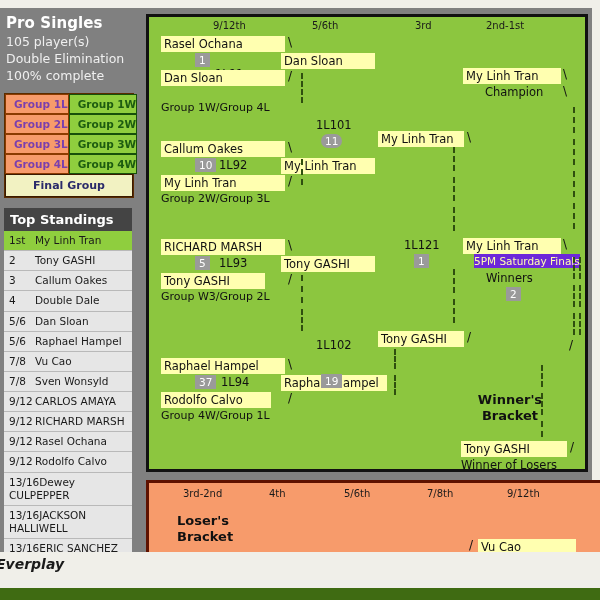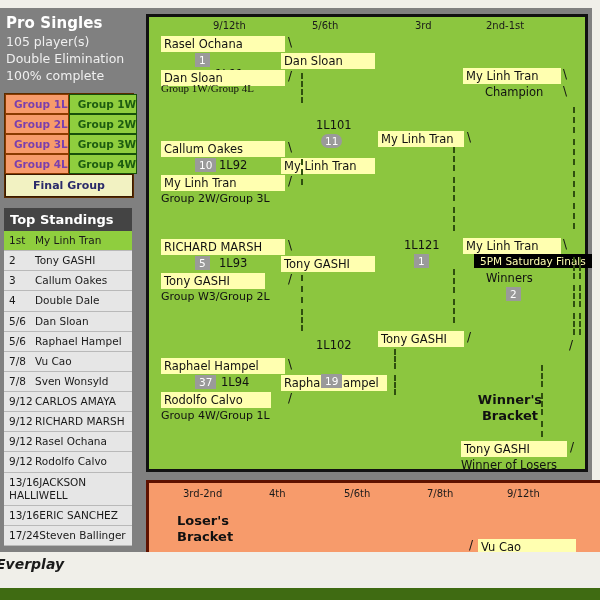--- a/index.html
+++ b/index.html
@@ -66,22 +66,22 @@
   .plain{position:absolute;font-size:11.5px;color:#111111;white-space:nowrap;line-height:14px;}
   .small{position:absolute;font-size:11px;color:#111111;white-space:nowrap;line-height:13px;}
   .matchid{position:absolute;font-size:11.5px;color:#111111;white-space:nowrap;}
   .badge{
     position:absolute;background:#9a9a9a;color:#ffffff;font-size:10.5px;
     padding:0 4px;line-height:14px;
   }
   .slash{position:absolute;font-size:12px;color:#111111;line-height:13px;}
   .vline{position:absolute;width:0;border-left:2px dashed #2f4f0f;}
   .finals{
-    position:absolute;background:#000000;color:#ffffb0;font-size:10.5px;
-    padding:0 6px;line-height:14px;white-space:nowrap;
+    position:absolute;background:#6d28d9;color:#ffffb0;font-size:10.5px;
+    padding:0 0;line-height:14px;white-space:nowrap;
   }
   .bigl{position:absolute;font-weight:bold;font-size:13px;color:#111111;text-align:center;line-height:16px;}
 </style>
 </head>
 <body>
 
 <div id="app">
 
   <div id="topstrip"></div>
   <div id="rightstrip"></div>
@@ -145,20 +145,23 @@
       <div class="strow">
         <span class="pl">9/12</span><span>RICHARD MARSH</span>
       </div>
       <div class="strow">
         <span class="pl">9/12</span><span>Rasel Ochana</span>
       </div>
       <div class="strow">
         <span class="pl">9/12</span><span>Rodolfo Calvo</span>
       </div>
       <div class="strow">
+        <span class="pl">13/16</span><span>Dewey CULPEPPER</span>
+      </div>
+      <div class="strow">
         <span class="pl">13/16</span><span>JACKSON HALLIWELL</span>
       </div>
       <div class="strow">
         <span class="pl">13/16</span><span>ERIC SANCHEZ</span>
       </div>
       <div class="strow">
         <span class="pl">17/24</span><span>Steven Ballinger</span>
       </div>
     </div>
   </div>
@@ -167,21 +170,21 @@
 
     <div class="round-hdr" style="left:64px;top:3px;">9/12th</div>
     <div class="round-hdr" style="left:163px;top:3px;">5/6th</div>
     <div class="round-hdr" style="left:266px;top:3px;">3rd</div>
     <div class="round-hdr" style="left:337px;top:3px;">2nd-1st</div>
 
     <div class="name" style="left:12px;top:19px;width:124px;">Rasel Ochana</div>
     <div class="badge" style="left:46px;top:36px;">1</div>
     <div class="matchid" style="left:66px;top:50px;">1L91</div>
     <div class="name" style="left:12px;top:53px;width:124px;">Dan Sloan</div>
-    <div class="small" style="left:12px;top:65px;width:110px;white-space:normal;font-family:Liberation Serif, serif;">Group 1W/Group 4L</div>
+    <div class="small" style="left:12px;top:84px;width:110px;white-space:normal;">Group 1W/Group 4L</div>
     <div class="slash" style="left:139px;top:19px;">\</div>
     <div class="slash" style="left:139px;top:53px;">/</div>
     <div class="name" style="left:132px;top:36px;width:94px;">Dan Sloan</div>
 
     <div class="name" style="left:12px;top:124px;width:124px;">Callum Oakes</div>
     <div class="badge" style="left:46px;top:141px;">10</div>
     <div class="matchid" style="left:70px;top:141px;">1L92</div>
     <div class="name" style="left:12px;top:158px;width:124px;">My Linh Tran</div>
     <div class="small" style="left:12px;top:175px;width:110px;white-space:normal;">Group 2W/Group 3L</div>
     <div class="slash" style="left:139px;top:124px;">\</div>

